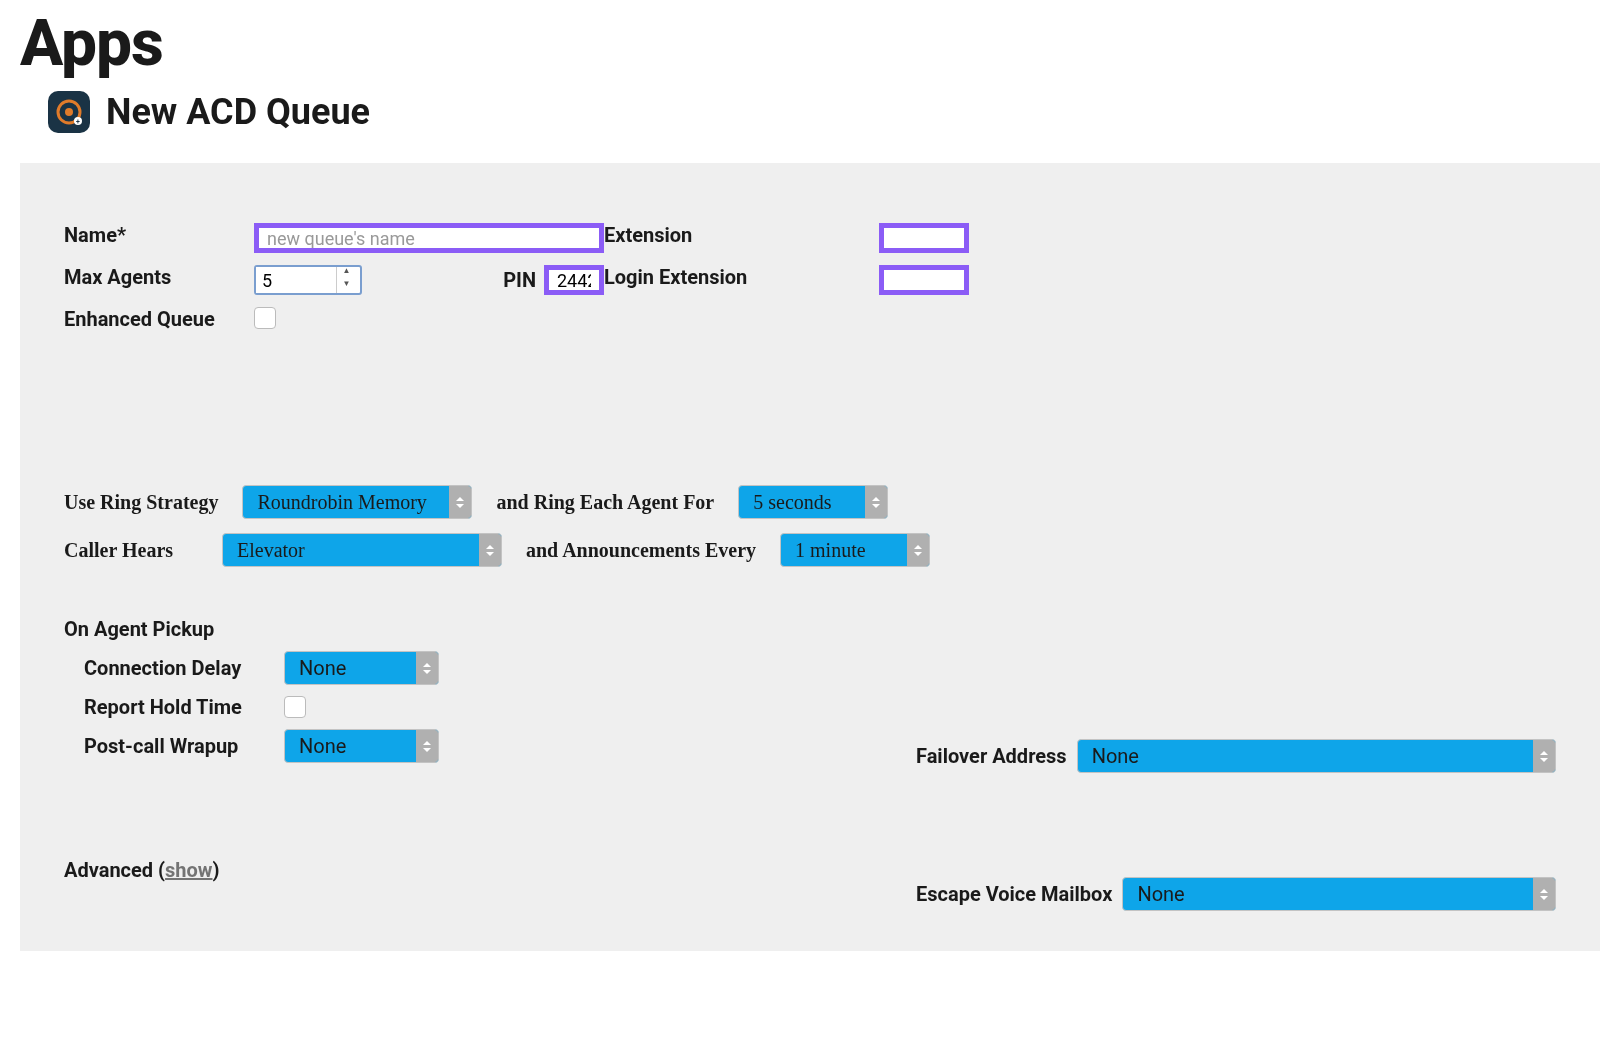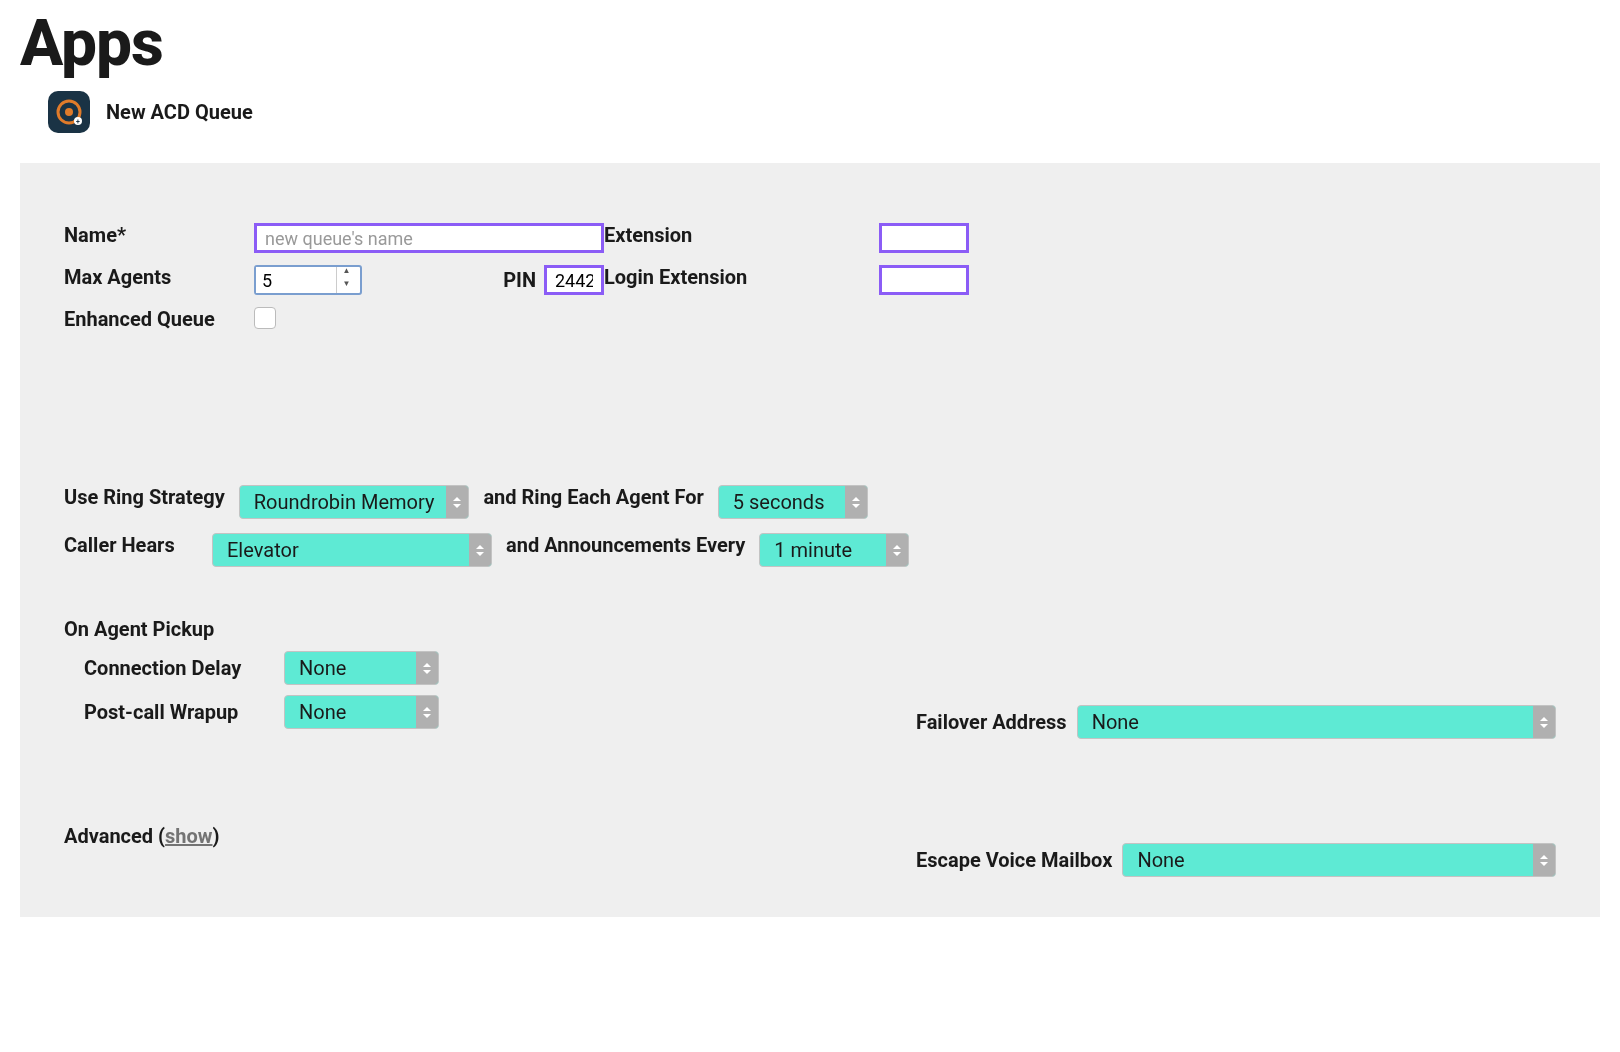--- a/index.html
+++ b/index.html
@@ -30,21 +30,21 @@
     height: 42px;
     border-radius: 10px;
     background: #1a3345;
     position: relative;
     display: flex;
     align-items: center;
     justify-content: center;
   }
   .app-icon svg { display:block; }
   .subhead h2 {
-    font-size: 20px;
+    font-size: 36px;
     font-weight: 700;
   }
   .panel {
     background: #efefef;
     padding: 60px 44px 40px 44px;
     min-height: 720px;
   }
   .row {
     display: flex;
     align-items: flex-start;
@@ -56,21 +56,21 @@
     color: #1a1a1a;
   }
   .col-label-1 { width: 190px; }
   .col-field-name { width: 350px; }
   .col-label-2 { width: 275px; }
   .col-field-ext { width: 90px; }
 
   input[type="text"], input[type="number"] {
     font-size: 18px;
     padding: 4px 8px;
-    border: 3px solid #8b5cf6;
+    border: 5px solid #8b5cf6;
     background: #fff;
     height: 30px;
     width: 100%;
     font-family: inherit;
   }
   input[type="text"]::placeholder { color:#999; }
   .num-spinner {
     position: relative;
     width: 108px;
     border: 2px solid #7a9ecf;
@@ -107,29 +107,30 @@
     border: 1px solid #bbb;
     border-radius: 4px;
     background:#fff;
     display:inline-block;
   }
 
   .section-gap { height: 140px; }
 
   .inline-flow {
     display:flex;
-    align-items:flex-start;
-    gap: 14px;
+    align-items:center;
+    gap: 24px;
     margin-bottom: 14px;
+    font-family: Liberation Serif, serif;
   }
   .select-wrap {
     position:relative;
     display:inline-flex;
     align-items:center;
-    background:#5eead4;
+    background:#0ea5e9;
     border:1px solid #c3c3c3;
     border-radius:4px;
     height:34px;
   }
   .select-wrap .sel-text {
     padding: 0 34px 0 14px;
     font-size:20px;
     white-space:nowrap;
   }
   .select-wrap .sel-btn {
@@ -284,20 +285,24 @@
         <div class="label">On Agent Pickup</div>
         <div class="pickup-sub">
           <div class="pickup-row">
             <span class="label">Connection Delay</span>
             <div class="select-wrap" style="min-width:155px;">
               <span class="sel-text">None</span>
               <span class="sel-btn"></span>
             </div>
           </div>
           <div class="pickup-row">
+            <span class="label">Report Hold Time</span>
+            <span class="chk"></span>
+          </div>
+          <div class="pickup-row">
             <span class="label">Post-call Wrapup</span>
             <div class="select-wrap" style="min-width:155px;">
               <span class="sel-text">None</span>
               <span class="sel-btn"></span>
             </div>
           </div>
         </div>
       </div>
       <div class="right-block">
         <div class="right-inline">

